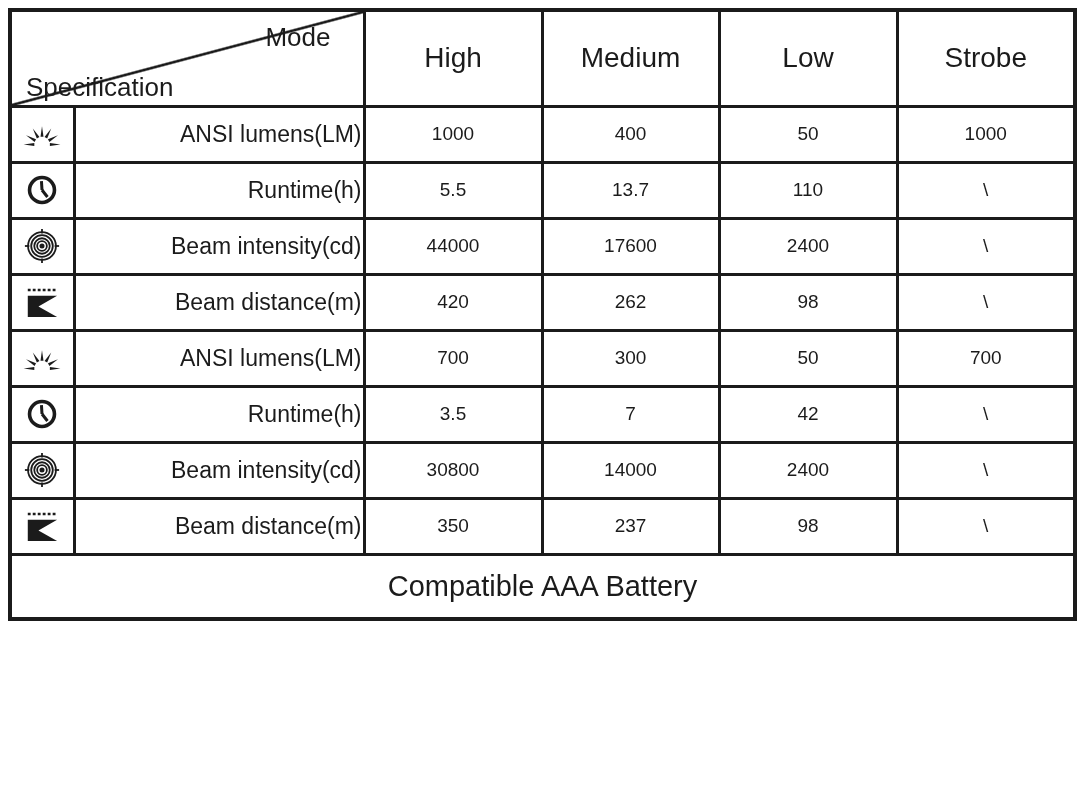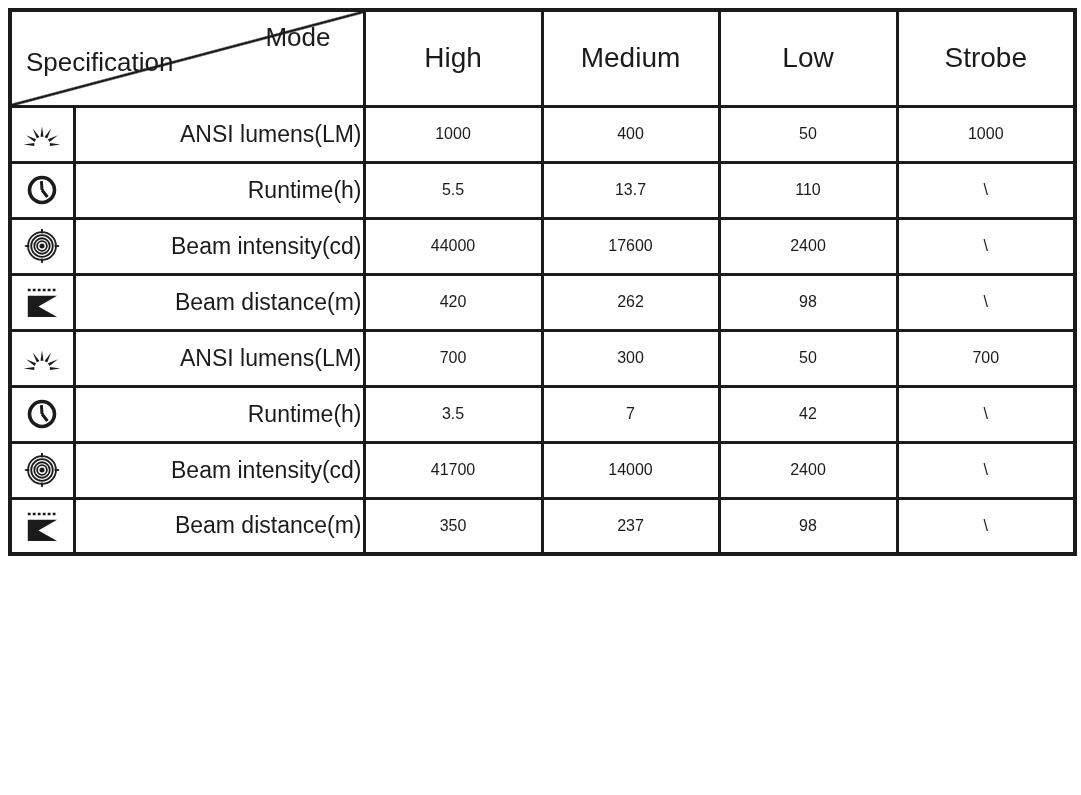--- a/index.html
+++ b/index.html
@@ -36,33 +36,33 @@
         #1b1b1b calc(50% - 0.6px),
         #1b1b1b calc(50% + 0.6px),
         transparent calc(50% + 2px));
     text-align: center;
   }
   .corner-mode{
     position:absolute; top:12px; right:32px;
     font-size:26px; line-height:1;
   }
   .corner-spec{
-    position:absolute; bottom:30px; left:14px;
+    position:absolute; bottom:5px; left:14px;
     font-size:26px; line-height:1;margin-top:29px;
   }
   .col-head{font-size:28px;}
   .section-title{font-size:24px; letter-spacing:0.3px;}
   .icon-cell{padding:0;}
   .icon-cell svg{display:block;margin:0 auto;}
   .label-cell{
     text-align:right;
     padding-left:15px;
     font-size:23px;
   }
-  .val{font-size:16px;margin-top:20px;}
+  .val{font-size:19px;margin-top:20px;}
   .footer-cell{font-size:29px;}
 </style>
 </head>
 <body>
 
 <div class="wrap">
 <table class="spec">
   <colgroup>
     <col style="width:64px">
         <col style="width:290px">
@@ -201,35 +201,38 @@
                 <line x1="34" y1="20" x2="39" y2="20"></line>
           <circle cx="20" cy="20" r="15.5"></circle>
                 <circle cx="20" cy="20" r="12"></circle>
           <circle cx="20" cy="20" r="8.6"></circle>
                 <circle cx="20" cy="20" r="5.4"></circle>
         </g>
         <circle cx="20" cy="20" r="2.8" fill="#1b1b1b"></circle>
       </svg>
     </td>
     <td class="label-cell">Beam intensity(cd)</td>
-    <td class="val">41700</td>
+    <td class="val">30800</td>
     <td class="val">14000</td>
     <td class="val">2400</td>
     <td class="val">\</td>
   </tr>
 
   <tr class="r-data">
     <td class="icon-cell">
       <svg width="36" height="32" viewBox="0 0 40 36">
         <line x1="4" y1="4.5" x2="37" y2="4.5" stroke="#1b1b1b" stroke-width="3" stroke-dasharray="3.2 2.4"></line>
         <polygon points="4,11 37,11 16,23 37,35 4,35" fill="#1b1b1b"></polygon>
       </svg>
     </td>
     <td class="label-cell">Beam distance(m)</td>
     <td class="val">350</td>
     <td class="val">237</td>
     <td class="val">98</td>
     <td class="val">\</td>
   </tr>
 
+  <tr class="r-footer">
+    <td colspan="6" class="footer-cell">Compatible AAA Battery</td>
+  </tr>
 </tbody>
     </table>
 </div>
 
 </body></html>

